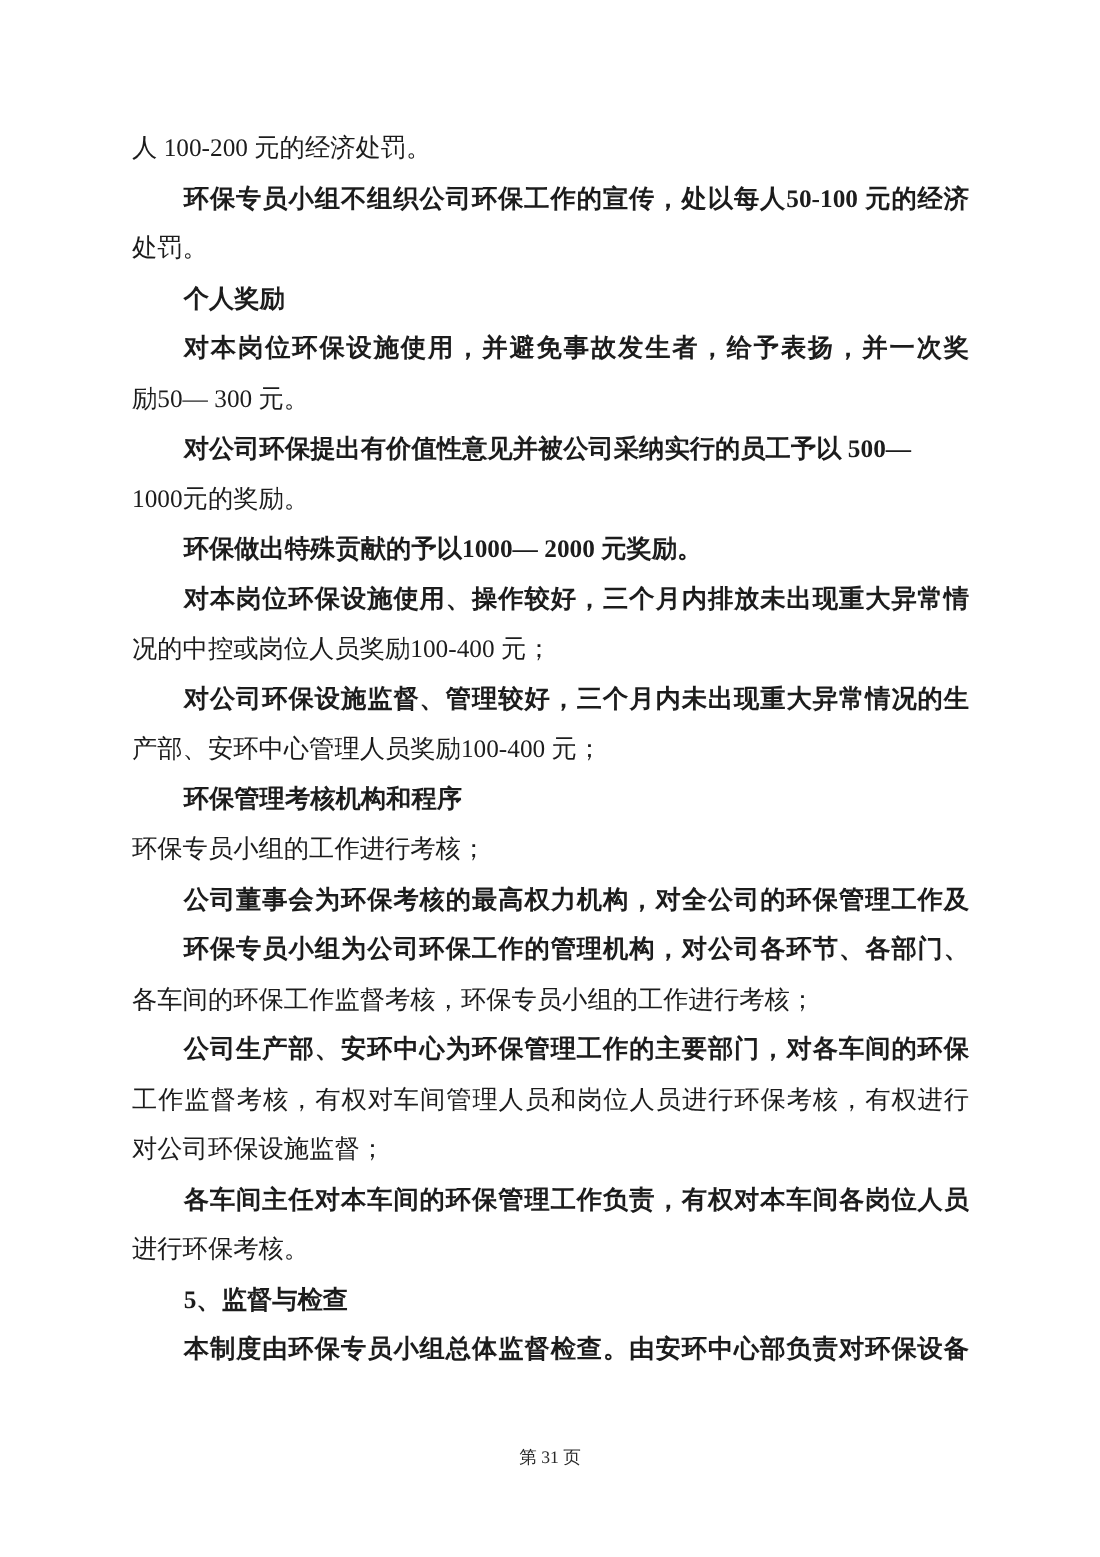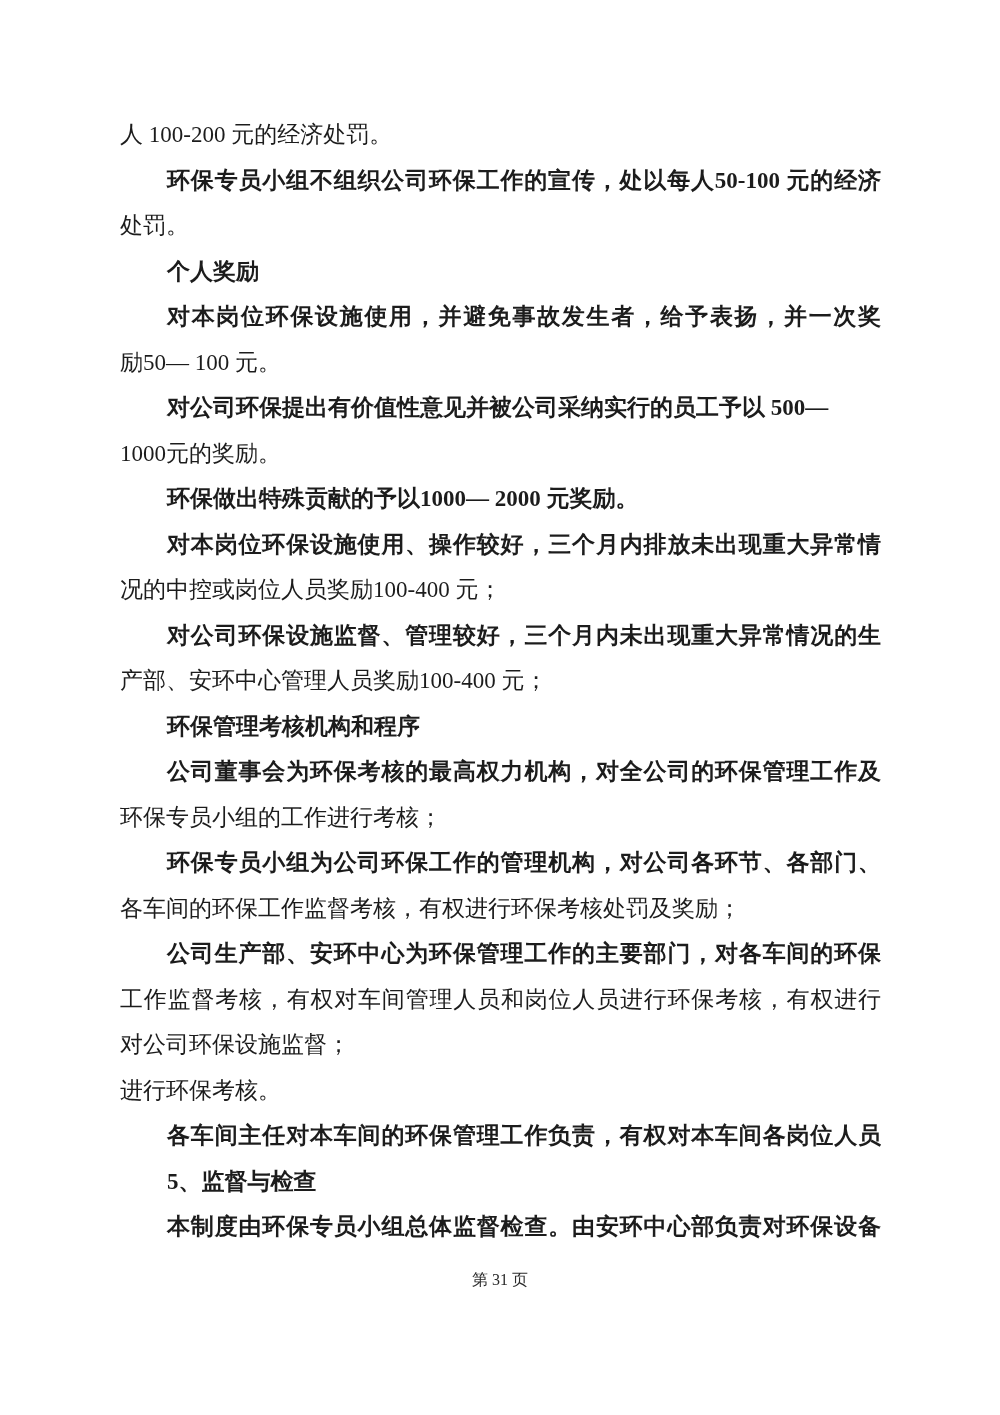--- a/index.html
+++ b/index.html
@@ -34,53 +34,53 @@
     font-weight: bold;
   }
   .line.just {
     white-space: normal;
     text-align: justify;
     text-align-last: justify;
   }
   .footer {
     position: absolute;
     left: 0;
-    top: 1266px;
+    top: 1312px;
     width: 100%;
     text-align: center;
     font-size: 16px;
     line-height: 28px;
     color: #2a2a2a;
   }
 </style>
 </head>
 <body>
 
 <div class="page">
   <div class="body-text">
       <div class="line">人 100-200 元的经济处罚。</div>
       <div class="line indent just">环保专员小组不组织公司环保工作的宣传，处以每人50-100 元的经济</div>
       <div class="line">处罚。</div>
       <div class="line indent">个人奖励</div>
       <div class="line indent just">对本岗位环保设施使用，并避免事故发生者，给予表扬，并一次奖</div>
-      <div class="line">励50— 100 元。</div>
+      <div class="line">励50— 300 元。</div>
       <div class="line indent">对公司环保提出有价值性意见并被公司采纳实行的员工予以 500—</div>
       <div class="line">1000元的奖励。</div>
       <div class="line indent">环保做出特殊贡献的予以1000— 2000 元奖励。</div>
       <div class="line indent just">对本岗位环保设施使用、操作较好，三个月内排放未出现重大异常情</div>
       <div class="line">况的中控或岗位人员奖励100-400 元；</div>
       <div class="line indent just">对公司环保设施监督、管理较好，三个月内未出现重大异常情况的生</div>
       <div class="line">产部、安环中心管理人员奖励100-400 元；</div>
       <div class="line indent">环保管理考核机构和程序</div>
+      <div class="line">环保专员小组的工作进行考核；</div>
       <div class="line indent just">公司董事会为环保考核的最高权力机构，对全公司的环保管理工作及</div>
-      <div class="line">环保专员小组的工作进行考核；</div>
       <div class="line indent just">环保专员小组为公司环保工作的管理机构，对公司各环节、各部门、</div>
-      <div class="line">各车间的环保工作监督考核，有权进行环保考核处罚及奖励；</div>
+      <div class="line">各车间的环保工作监督考核，环保专员小组的工作进行考核；</div>
       <div class="line indent just">公司生产部、安环中心为环保管理工作的主要部门，对各车间的环保</div>
       <div class="line just">工作监督考核，有权对车间管理人员和岗位人员进行环保考核，有权进行</div>
       <div class="line">对公司环保设施监督；</div>
+      <div class="line indent just">各车间主任对本车间的环保管理工作负责，有权对本车间各岗位人员</div>
       <div class="line">进行环保考核。</div>
-      <div class="line indent just">各车间主任对本车间的环保管理工作负责，有权对本车间各岗位人员</div>
       <div class="line indent">5、监督与检查</div>
       <div class="line indent just">本制度由环保专员小组总体监督检查。由安环中心部负责对环保设备</div>
     </div>
   <div class="footer">第 31 页</div>
 </div>
 
 </body></html>

